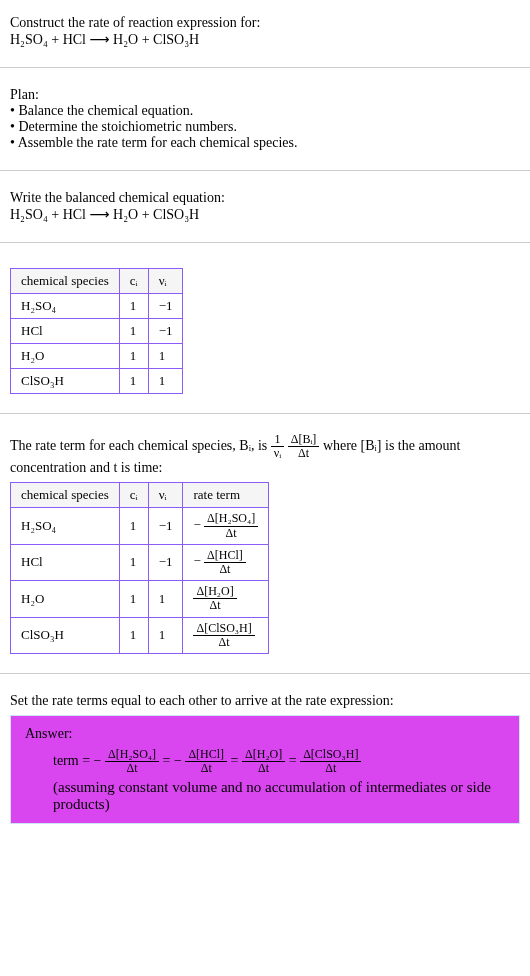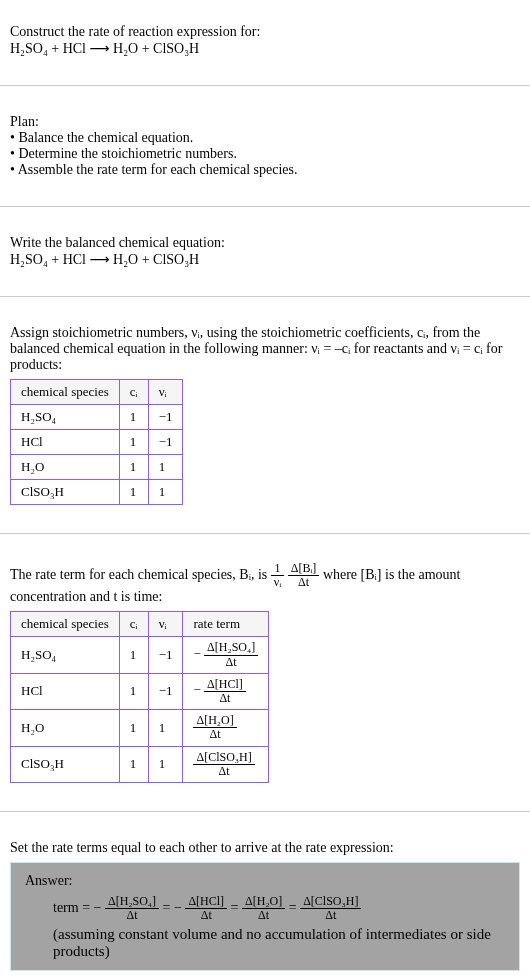--- a/index.html
+++ b/index.html
@@ -1,28 +1,28 @@
 <!DOCTYPE html>
 <html><head>
 <meta charset="utf-8">
 <style>
 * { margin: 0; padding: 0; box-sizing: border-box; }
 body { font-family: Georgia, 'Times New Roman', serif; font-size: 14px; color: #000; background: #fff; width: 530px; }
-.section { padding: 24px 10px; }
+.section { padding: 15px 10px; }
 .rule { border-top: 1px solid #ccc; margin: 4px 0; }
 .eq { font-family: Georgia, serif; }
 .plan-item { margin-left: 0; }
 .table { border-collapse: collapse; margin-top: 6px; }
 .table td, .table th { border: 1px solid #8b5cf6; padding: 4px 10px; text-align: left; font-weight: normal; font-size: 13px; }
 .table th { background: #f5f5f5; }
 .frac { display: inline-block; vertical-align: middle; text-align: center; font-size: 12px; }
 .frac .num { display: block; border-bottom: 1px solid #000; padding: 0 3px; line-height: 1.1; }
 .frac .den { display: block; padding: 0 3px; line-height: 1.1; }
 .caption { font-size: 11px; color: #555; margin-top: 4px; }
-.answer-box { background: #a3a3a3; border: 1px solid #cde5f2; padding: 10px 14px; margin-top: 6px; }
+.answer-box { background: #d946ef; border: 1px solid #cde5f2; padding: 10px 14px; margin-top: 6px; }
 .answer-box .label { margin-bottom: 6px; }
 .answer-box .rate-line { margin-left: 28px; }
 .answer-box .note { font-size: 15px; margin-left: 28px; margin-top: 4px; }
 .negfrac { white-space: nowrap; }
 </style>
 </head>
 <body>
 
 <div class="section">
   <div>Construct the rate of reaction expression for:</div>
@@ -38,21 +38,20 @@
 </div>
 <div class="rule"></div>
 
 <div class="section">
   <div>Write the balanced chemical equation:</div>
   <div class="eq">H₂SO₄ + HCl ⟶ H₂O + ClSO₃H</div>
 </div>
 <div class="rule"></div>
 
 <div class="section">
-  <div>Assign stoichiometric numbers, νᵢ, using the stoichiometric coefficients, cᵢ, from the balanced chemical equation in the following manner: νᵢ = –cᵢ for reactants and νᵢ = cᵢ for products:</div>
   <table class="table">
     <tbody>
         <tr>
       <th>chemical species</th>
       <th>cᵢ</th>
       <th>νᵢ</th>
     </tr>
     <tr>
       <td>H₂SO₄</td>
       <td>1</td>

